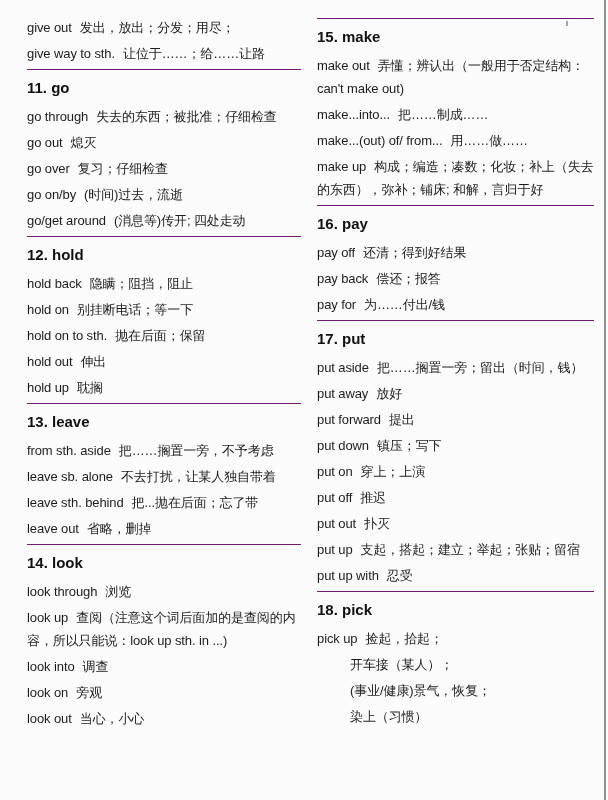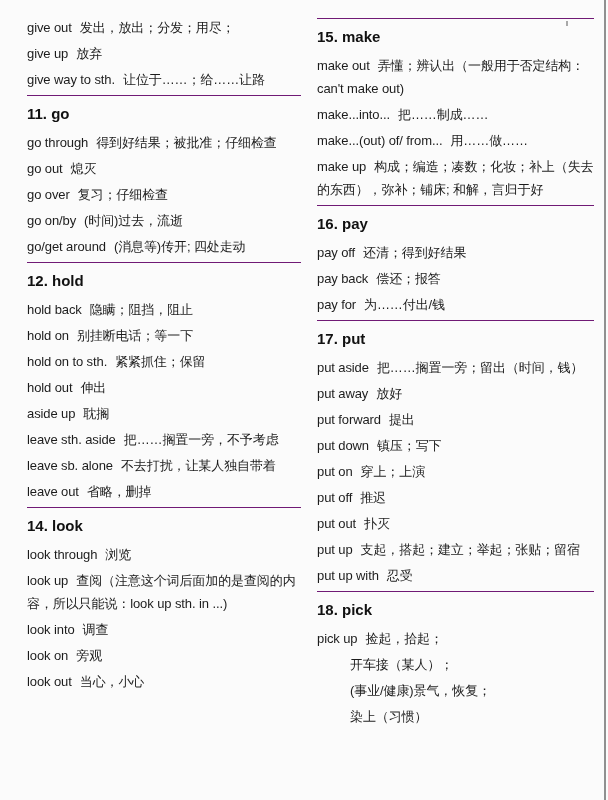--- a/index.html
+++ b/index.html
@@ -71,36 +71,37 @@
     background: #a8a8a8;
   }
 </style>
 </head>
 <body>
 
 <div class="page">
   <div class="columns">
     <div class="col col-left">
         <div class="entry"><span class="phrase">give out</span><span class="meaning">发出，放出；分发；用尽；</span></div>
-        <div class="entry"><span class="phrase">give up</span><span class="meaning">放弃</span></div>
         <div class="entry"><span class="phrase">give way to sth.</span><span class="meaning">让位于……；给……让路</span></div>
         <div class="heading">11. go</div>
-        <div class="entry"><span class="phrase">go through</span><span class="meaning">得到好结果；被批准；仔细检查</span></div>
+        <div class="entry"><span class="phrase">go through</span><span class="meaning">失去的东西；被批准；仔细检查</span></div>
         <div class="entry"><span class="phrase">go out</span><span class="meaning">熄灭</span></div>
         <div class="entry"><span class="phrase">go over</span><span class="meaning">复习；仔细检查</span></div>
         <div class="entry"><span class="phrase">go on/by</span><span class="meaning">(时间)过去，流逝</span></div>
         <div class="entry"><span class="phrase">go/get around</span><span class="meaning">(消息等)传开; 四处走动</span></div>
         <div class="heading">12. hold</div>
         <div class="entry"><span class="phrase">hold back</span><span class="meaning">隐瞒；阻挡，阻止</span></div>
         <div class="entry"><span class="phrase">hold on</span><span class="meaning">别挂断电话；等一下</span></div>
-        <div class="entry"><span class="phrase">hold on to sth.</span><span class="meaning">紧紧抓住；保留</span></div>
+        <div class="entry"><span class="phrase">hold on to sth.</span><span class="meaning">抛在后面；保留</span></div>
         <div class="entry"><span class="phrase">hold out</span><span class="meaning">伸出</span></div>
-        <div class="entry"><span class="phrase">aside up</span><span class="meaning">耽搁</span></div>
-        <div class="entry"><span class="phrase">leave sth. aside</span><span class="meaning">把……搁置一旁，不予考虑</span></div>
+        <div class="entry"><span class="phrase">hold up</span><span class="meaning">耽搁</span></div>
+        <div class="heading">13. leave</div>
+        <div class="entry"><span class="phrase">from sth. aside</span><span class="meaning">把……搁置一旁，不予考虑</span></div>
         <div class="entry"><span class="phrase">leave sb. alone</span><span class="meaning">不去打扰，让某人独自带着</span></div>
+        <div class="entry"><span class="phrase">leave sth. behind</span><span class="meaning">把...抛在后面；忘了带</span></div>
         <div class="entry"><span class="phrase">leave out</span><span class="meaning">省略，删掉</span></div>
         <div class="heading">14. look</div>
         <div class="entry"><span class="phrase">look through</span><span class="meaning">浏览</span></div>
         <div class="entry"><span class="phrase">look up</span><span class="meaning">查阅（注意这个词后面加的是查阅的内容，所以只能说：look up sth. in ...)</span></div>
         <div class="entry"><span class="phrase">look into</span><span class="meaning">调查</span></div>
         <div class="entry"><span class="phrase">look on</span><span class="meaning">旁观</span></div>
         <div class="entry"><span class="phrase">look out</span><span class="meaning">当心，小心</span></div>
       </div>
     <div class="col col-right">
         <div class="heading">15. make</div>

